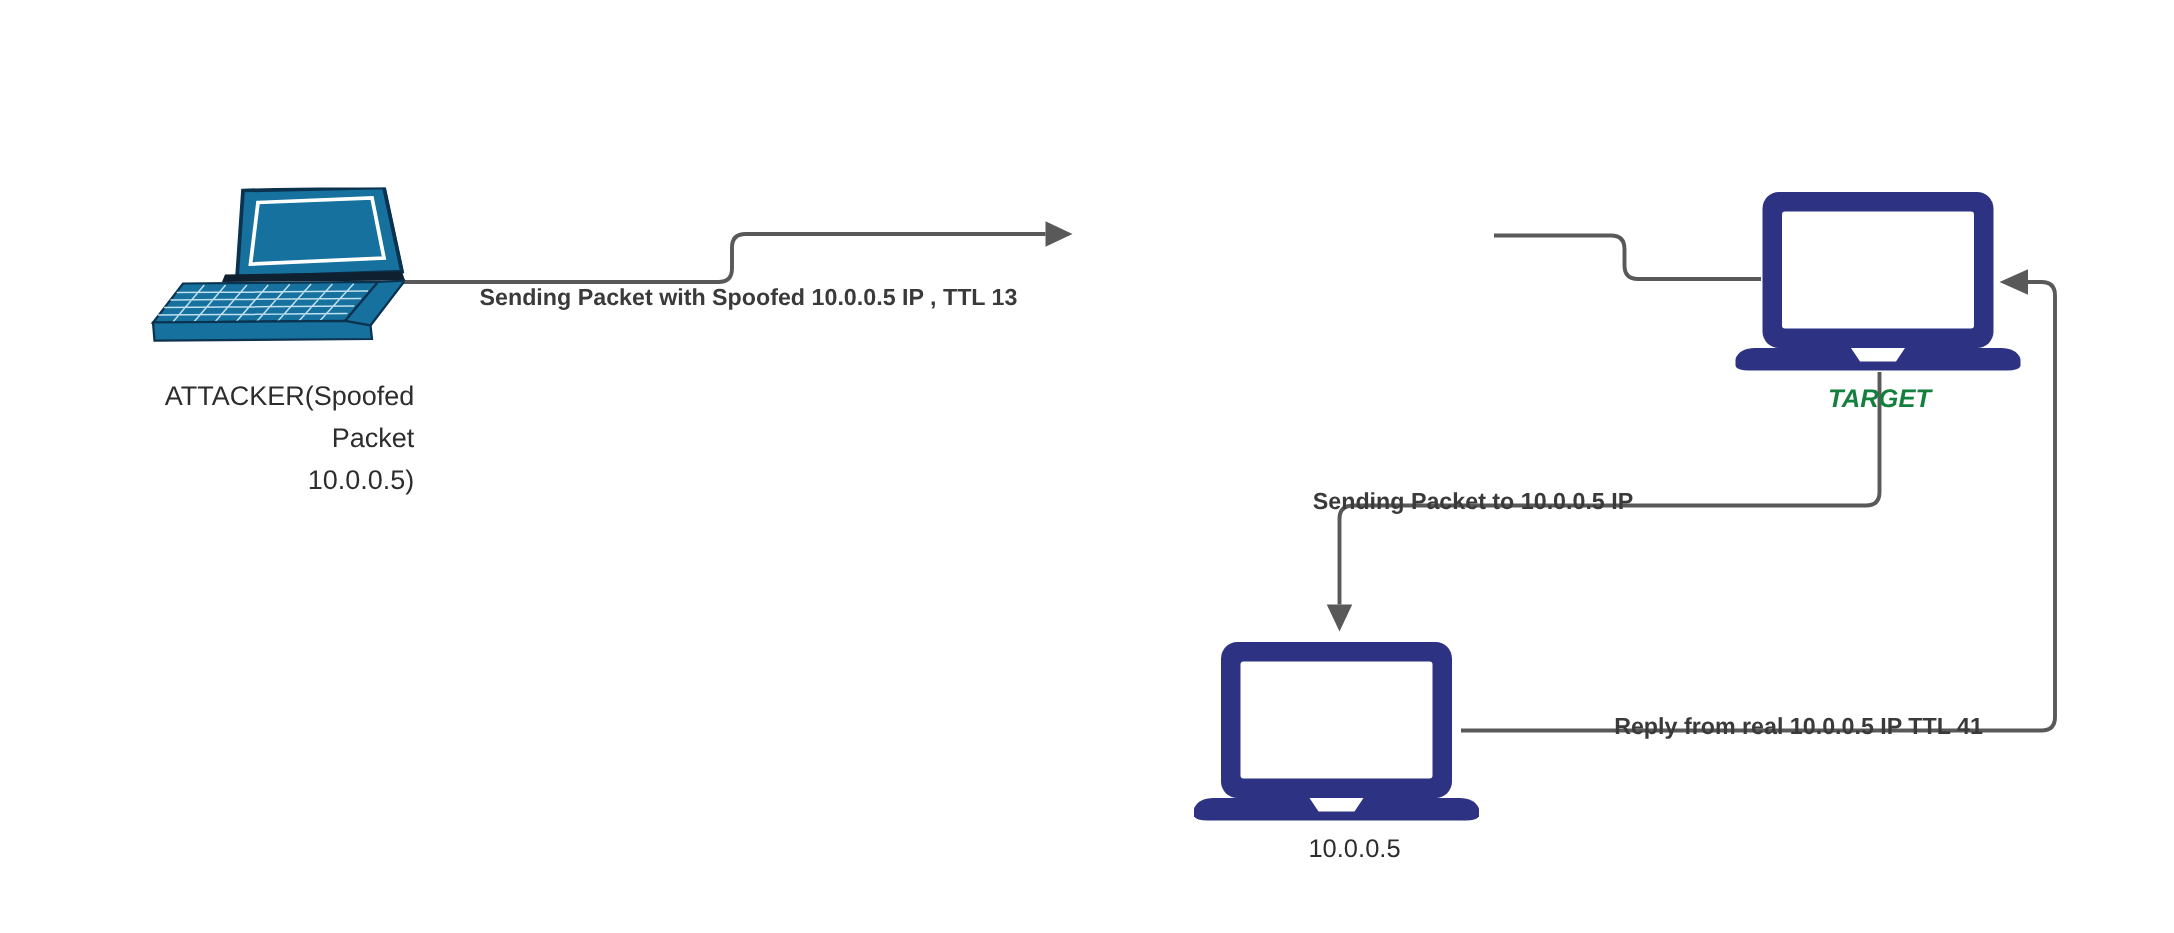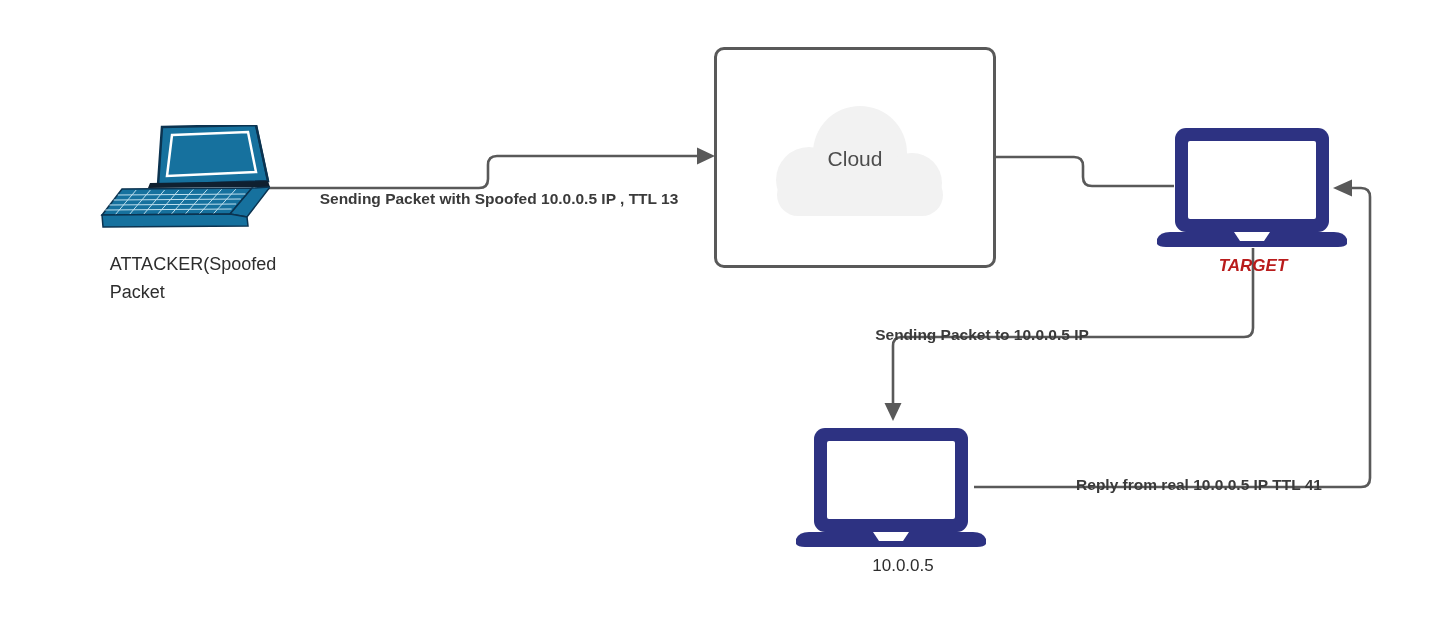--- a/index.html
+++ b/index.html
@@ -51,31 +51,31 @@
     font-size: 15.5px;
     color: #3a3a3a;
   }
   .node-label {
     position: absolute;
     z-index: 4;
     transform: translateX(-50%);
     white-space: nowrap;
     font-size: 17px;
     color: #2d2d2d;
-    text-align: left;
+    text-align: right;
   }
   #attacker-label {
     font-size: 18px;
     line-height: 28px;
     color: #2d2d2d;
   }
   #target-label {
     font-weight: bold;
     font-style: italic;
-    color: #b91c1c;
+    color: #15803d;
   }
 </style>
 </head>
 <body>
 
 <div id="canvas">
 
   <svg id="connector-layer" viewBox="0 0 1449 622" xmlns="http://www.w3.org/2000/svg">
     <g stroke="#595959" stroke-width="2.6" fill="none" stroke-linejoin="round">
 
@@ -110,33 +110,23 @@
                M36.2,65 L15,90 M50.4,65 L29,90 M64.6,65 L43,90 M78.8,65 L57,90
                M93.2,64.5 L71,89.5 M107.4,64.4 L85,89.4 M121.6,64.3 L99,89.3 M135.8,64.2 L113,89.2" stroke="#bfe0ef" stroke-width="1" fill="none"></path>
 
       <path d="M2,90 L130,89 L147,92 L148,101 L3,102 Z" fill="#16719e" stroke="#0b3350" stroke-width="1.5"></path>
     </svg>
   </div>
 
   <div id="attacker-label" class="node-label" style="left:193px; top:250px;">
     <div>ATTACKER(Spoofed</div>
     <div>Packet</div>
+    <div>10.0.0.5)</div>
   </div>
 
-  <div id="cloud-box">
-    <svg id="cloud-shape" width="198" height="125" viewBox="0 0 198 125">
-      <g fill="#f2f2f2">
-        <circle cx="50" cy="82" r="33"></circle>
-        <circle cx="101" cy="55" r="47"></circle>
-        <circle cx="153" cy="85" r="30"></circle>
-        <rect x="18" y="76" width="166" height="42" rx="21"></rect>
-      </g>
-    </svg>
-    <div id="cloud-label">Cloud</div>
-  </div>
 
   <div class="node" style="left:1157px; top:128px;">
     <svg width="190" height="120" viewBox="0 0 190 120">
       <rect x="18" y="0" width="154" height="104" rx="11" fill="#2d3282"></rect>
       <rect x="31" y="13" width="128" height="78" rx="2" fill="#ffffff"></rect>
       <path d="M13,104 L177,104 Q187,104 190,111 Q193,119 181,119 L9,119 Q-3,119 0,111 Q3,104 13,104 Z" fill="#2d3282"></path>
       <polygon points="77,104 113,104 107,113 83,113" fill="#ffffff"></polygon>
     </svg>
   </div>
   <div id="target-label" class="node-label" style="left:1253px; top:256px;">TARGET</div>

